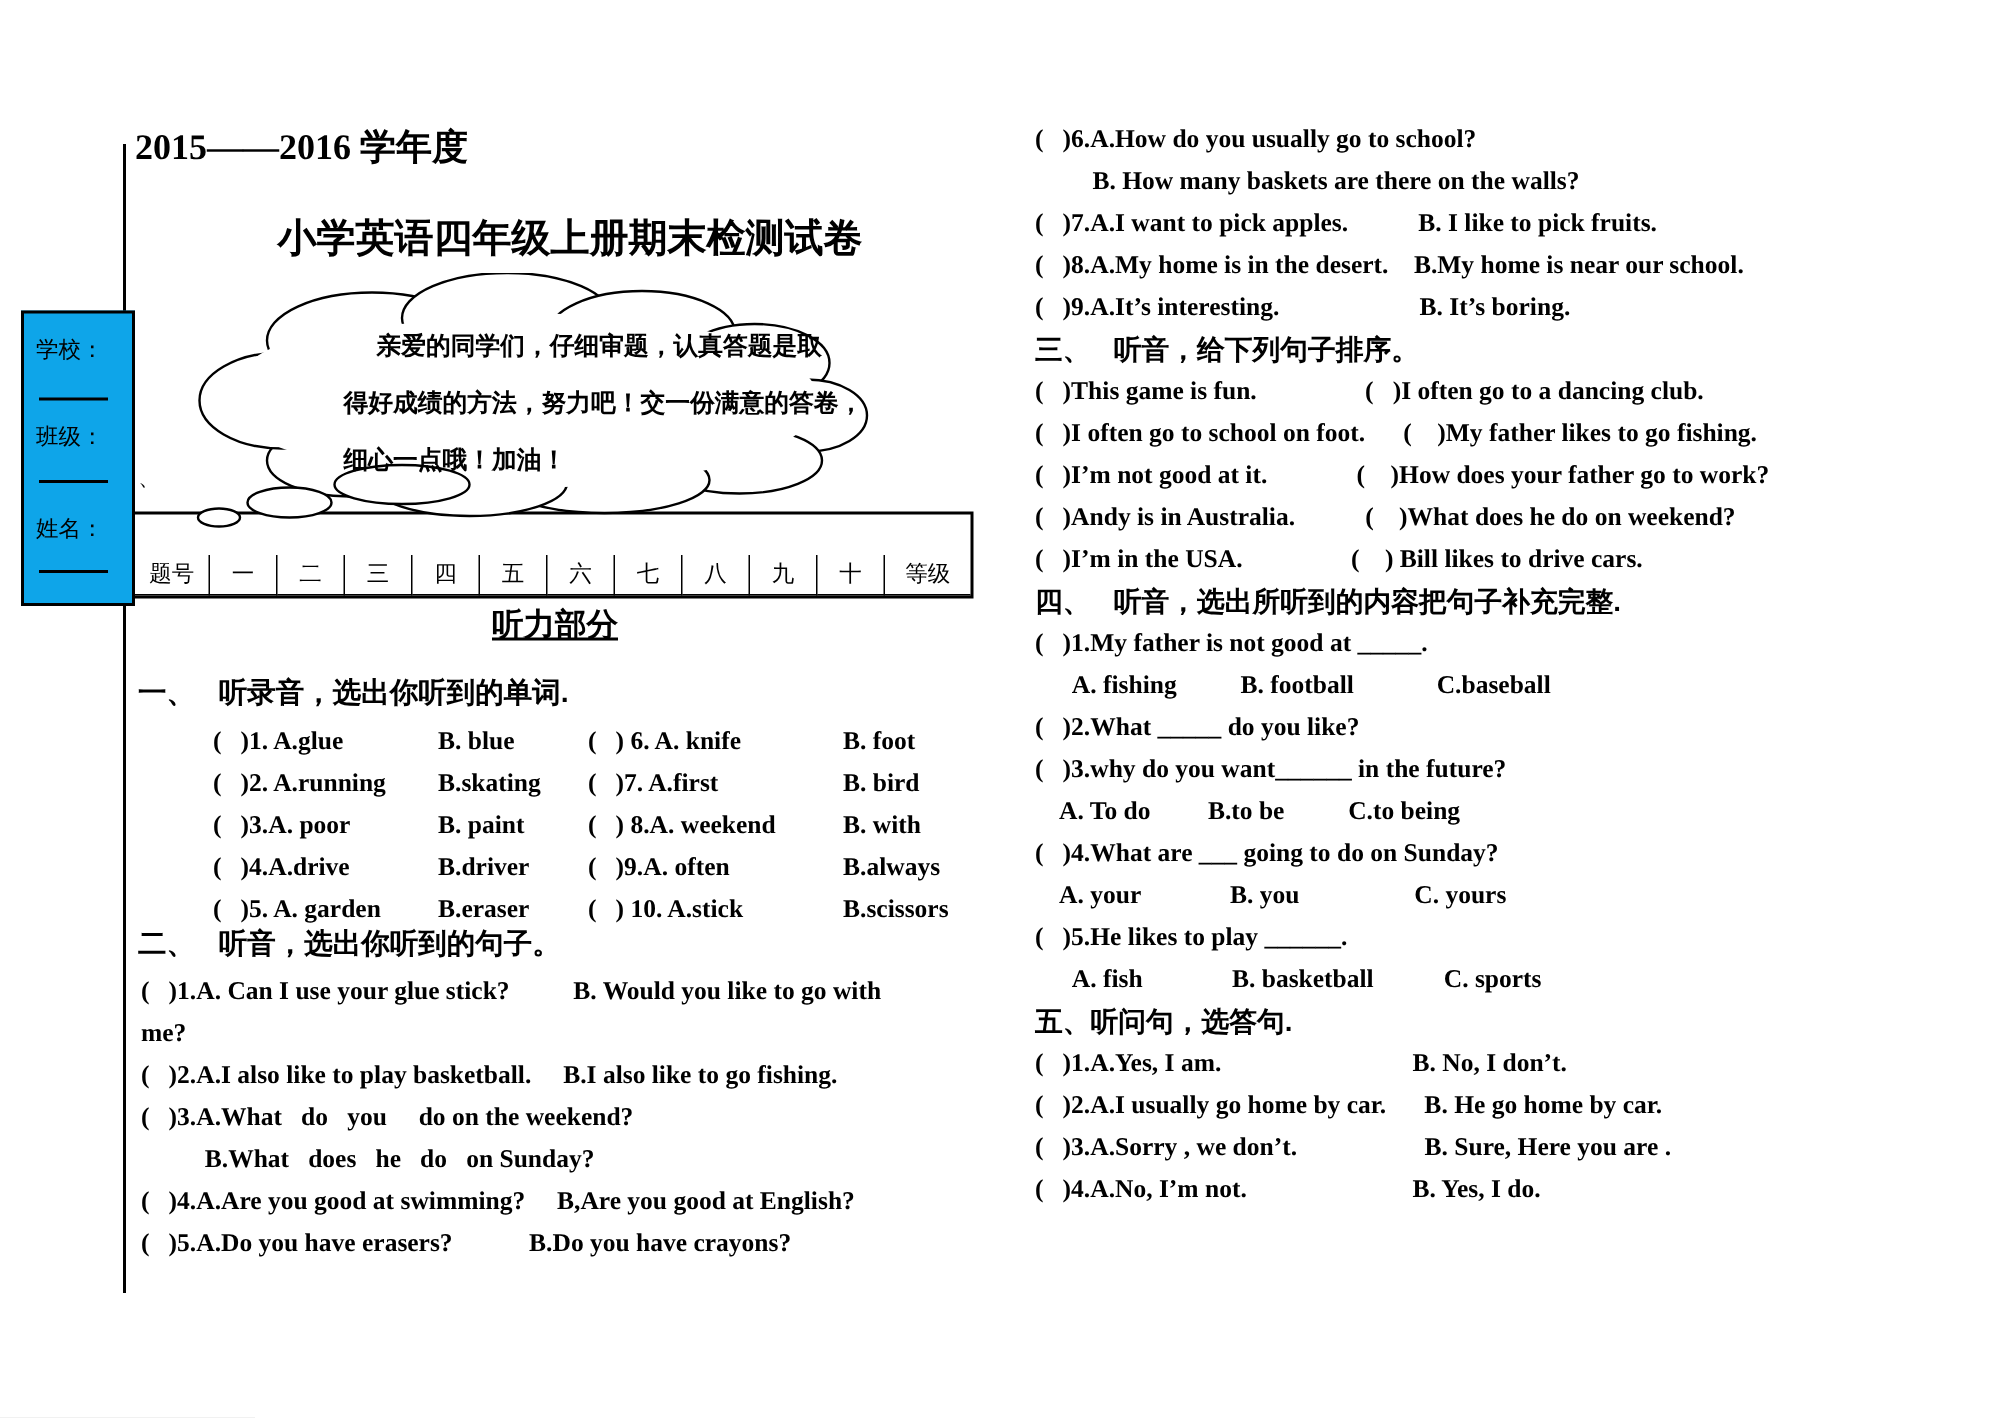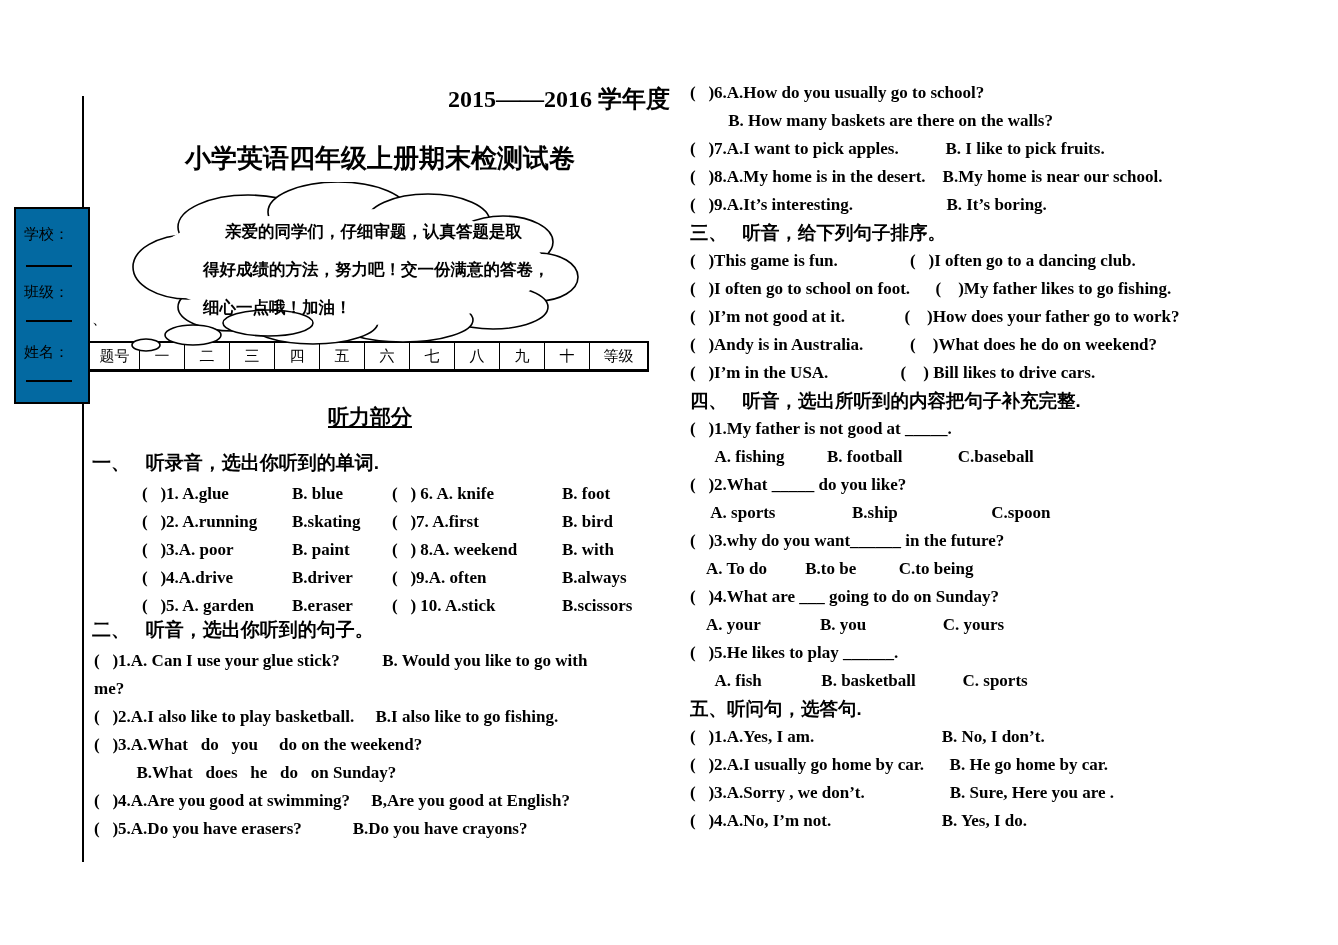--- a/index.html
+++ b/index.html
@@ -1,40 +1,40 @@
 <!DOCTYPE html>
 <html><head>
 <meta charset="utf-8">
 <style>
   html,body{margin:0;padding:0;background:#e8e8e8;}
   #page{position:relative;width:1338px;height:945px;background:#ffffff;color:#000;overflow:hidden;
         font-family:"Liberation Serif","DejaVu Serif",serif;}
   
   #side-rule{position:absolute;left:82px;top:96px;width:2px;height:766px;background:#000;}
-  #info-box{position:absolute;left:14px;top:207px;width:72px;height:193px;border:2px solid #000;background:#0369a1;}
+  #info-box{position:absolute;left:14px;top:207px;width:72px;height:193px;border:2px solid #000;background:#0ea5e9;}
   .info-label{position:absolute;left:8px;font:400 15px/18px "Liberation Serif","DejaVu Serif",serif;letter-spacing:0px;white-space:nowrap;}
   .blank{position:absolute;left:10px;width:46px;height:2px;background:#000;}
   #stray-mark{position:absolute;left:92px;top:312px;font:400 15px/15px "Liberation Serif",serif;}
   
-  #title-year{position:absolute;left:90px;top:84px;width:580px;text-align:right;
+  #title-year{position:absolute;left:90px;top:84px;width:580px;text-align:left;
               font:700 24px/30px "Liberation Serif","DejaVu Serif",serif;}
   #title-main{position:absolute;left:90px;top:142px;width:580px;text-align:center;
               font:700 26px/32px "Liberation Sans","DejaVu Sans",sans-serif;}
   
   #cloud-svg{position:absolute;left:98px;top:182px;z-index:2;pointer-events:none;}
   #cloud-text{position:absolute;left:203px;top:212px;width:365px;z-index:3;
               font:700 16.5px/38px "Liberation Sans","DejaVu Sans",sans-serif;}
-  #cloud-text .cl{white-space:pre;}
+  #cloud-text .cl{white-space:pre;margin-left:26px;}
   #cloud-text .cl1{padding-left:22px;}
   
   #score-table{position:absolute;left:88px;top:341px;border:2px solid #000;z-index:1;background:transparent;}
   .srow{display:grid;grid-template-columns:50px repeat(10,45px) 57px;}
   .scell{border-right:1.5px solid #000;border-bottom:1.5px solid #000;height:26px;
          display:flex;align-items:center;justify-content:center;
-         font:400 15px/1 "Liberation Serif","DejaVu Serif",serif;}
+         font:400 15px/1 "Liberation Serif","DejaVu Serif",serif;margin-top:27px;}
   .srow .scell:last-child{border-right:none;}
   .srow.last .scell{border-bottom:none;}
   
   #listening-title{position:absolute;left:90px;top:404px;width:560px;text-align:center;
                    font:700 21px/26px "Liberation Sans","DejaVu Sans",sans-serif;text-decoration:underline;}
   .sec-heading{position:absolute;left:92px;white-space:pre;
                font:700 19px/26px "Liberation Sans","DejaVu Sans",sans-serif;}
   #s1-rows{position:absolute;left:94px;top:480px;width:580px;}
   .s1row{display:grid;grid-template-columns:150px 100px 170px auto;height:28px;margin-left:48px;}
   .s1row .cell{font:700 17px/28px "Liberation Serif","DejaVu Serif",serif;white-space:pre;}
@@ -175,21 +175,20 @@
       <div class="line hd">三、   听音，给下列句子排序。</div>
       <div class="line en">(   )This game is fun.                 (   )I often go to a dancing club.</div>
       <div class="line en">(   )I often go to school on foot.      (    )My father likes to go fishing.</div>
       <div class="line en">(   )I’m not good at it.              (    )How does your father go to work?</div>
       <div class="line en">(   )Andy is in Australia.           (    )What does he do on weekend?</div>
       <div class="line en">(   )I’m in the USA.                 (    ) Bill likes to drive cars.</div>
       <div class="line hd">四、   听音，选出所听到的内容把句子补充完整.</div>
       <div class="line en">(   )1.My father is not good at _____.</div>
       <div class="line en">      A. fishing          B. football             C.baseball</div>
       <div class="line en">(   )2.What _____ do you like?</div>
-      <div class="line en">     A. sports                  B.ship                      C.spoon</div>
       <div class="line en">(   )3.why do you want______ in the future?</div>
       <div class="line en">    A. To do         B.to be          C.to being</div>
       <div class="line en">(   )4.What are ___ going to do on Sunday?</div>
       <div class="line en">    A. your              B. you                  C. yours</div>
       <div class="line en">(   )5.He likes to play ______.</div>
       <div class="line en">      A. fish              B. basketball           C. sports</div>
       <div class="line hd">五、听问句，选答句.</div>
       <div class="line en">(   )1.A.Yes, I am.                              B. No, I don’t.</div>
       <div class="line en">(   )2.A.I usually go home by car.      B. He go home by car.</div>
       <div class="line en">(   )3.A.Sorry , we don’t.                    B. Sure, Here you are .</div>

